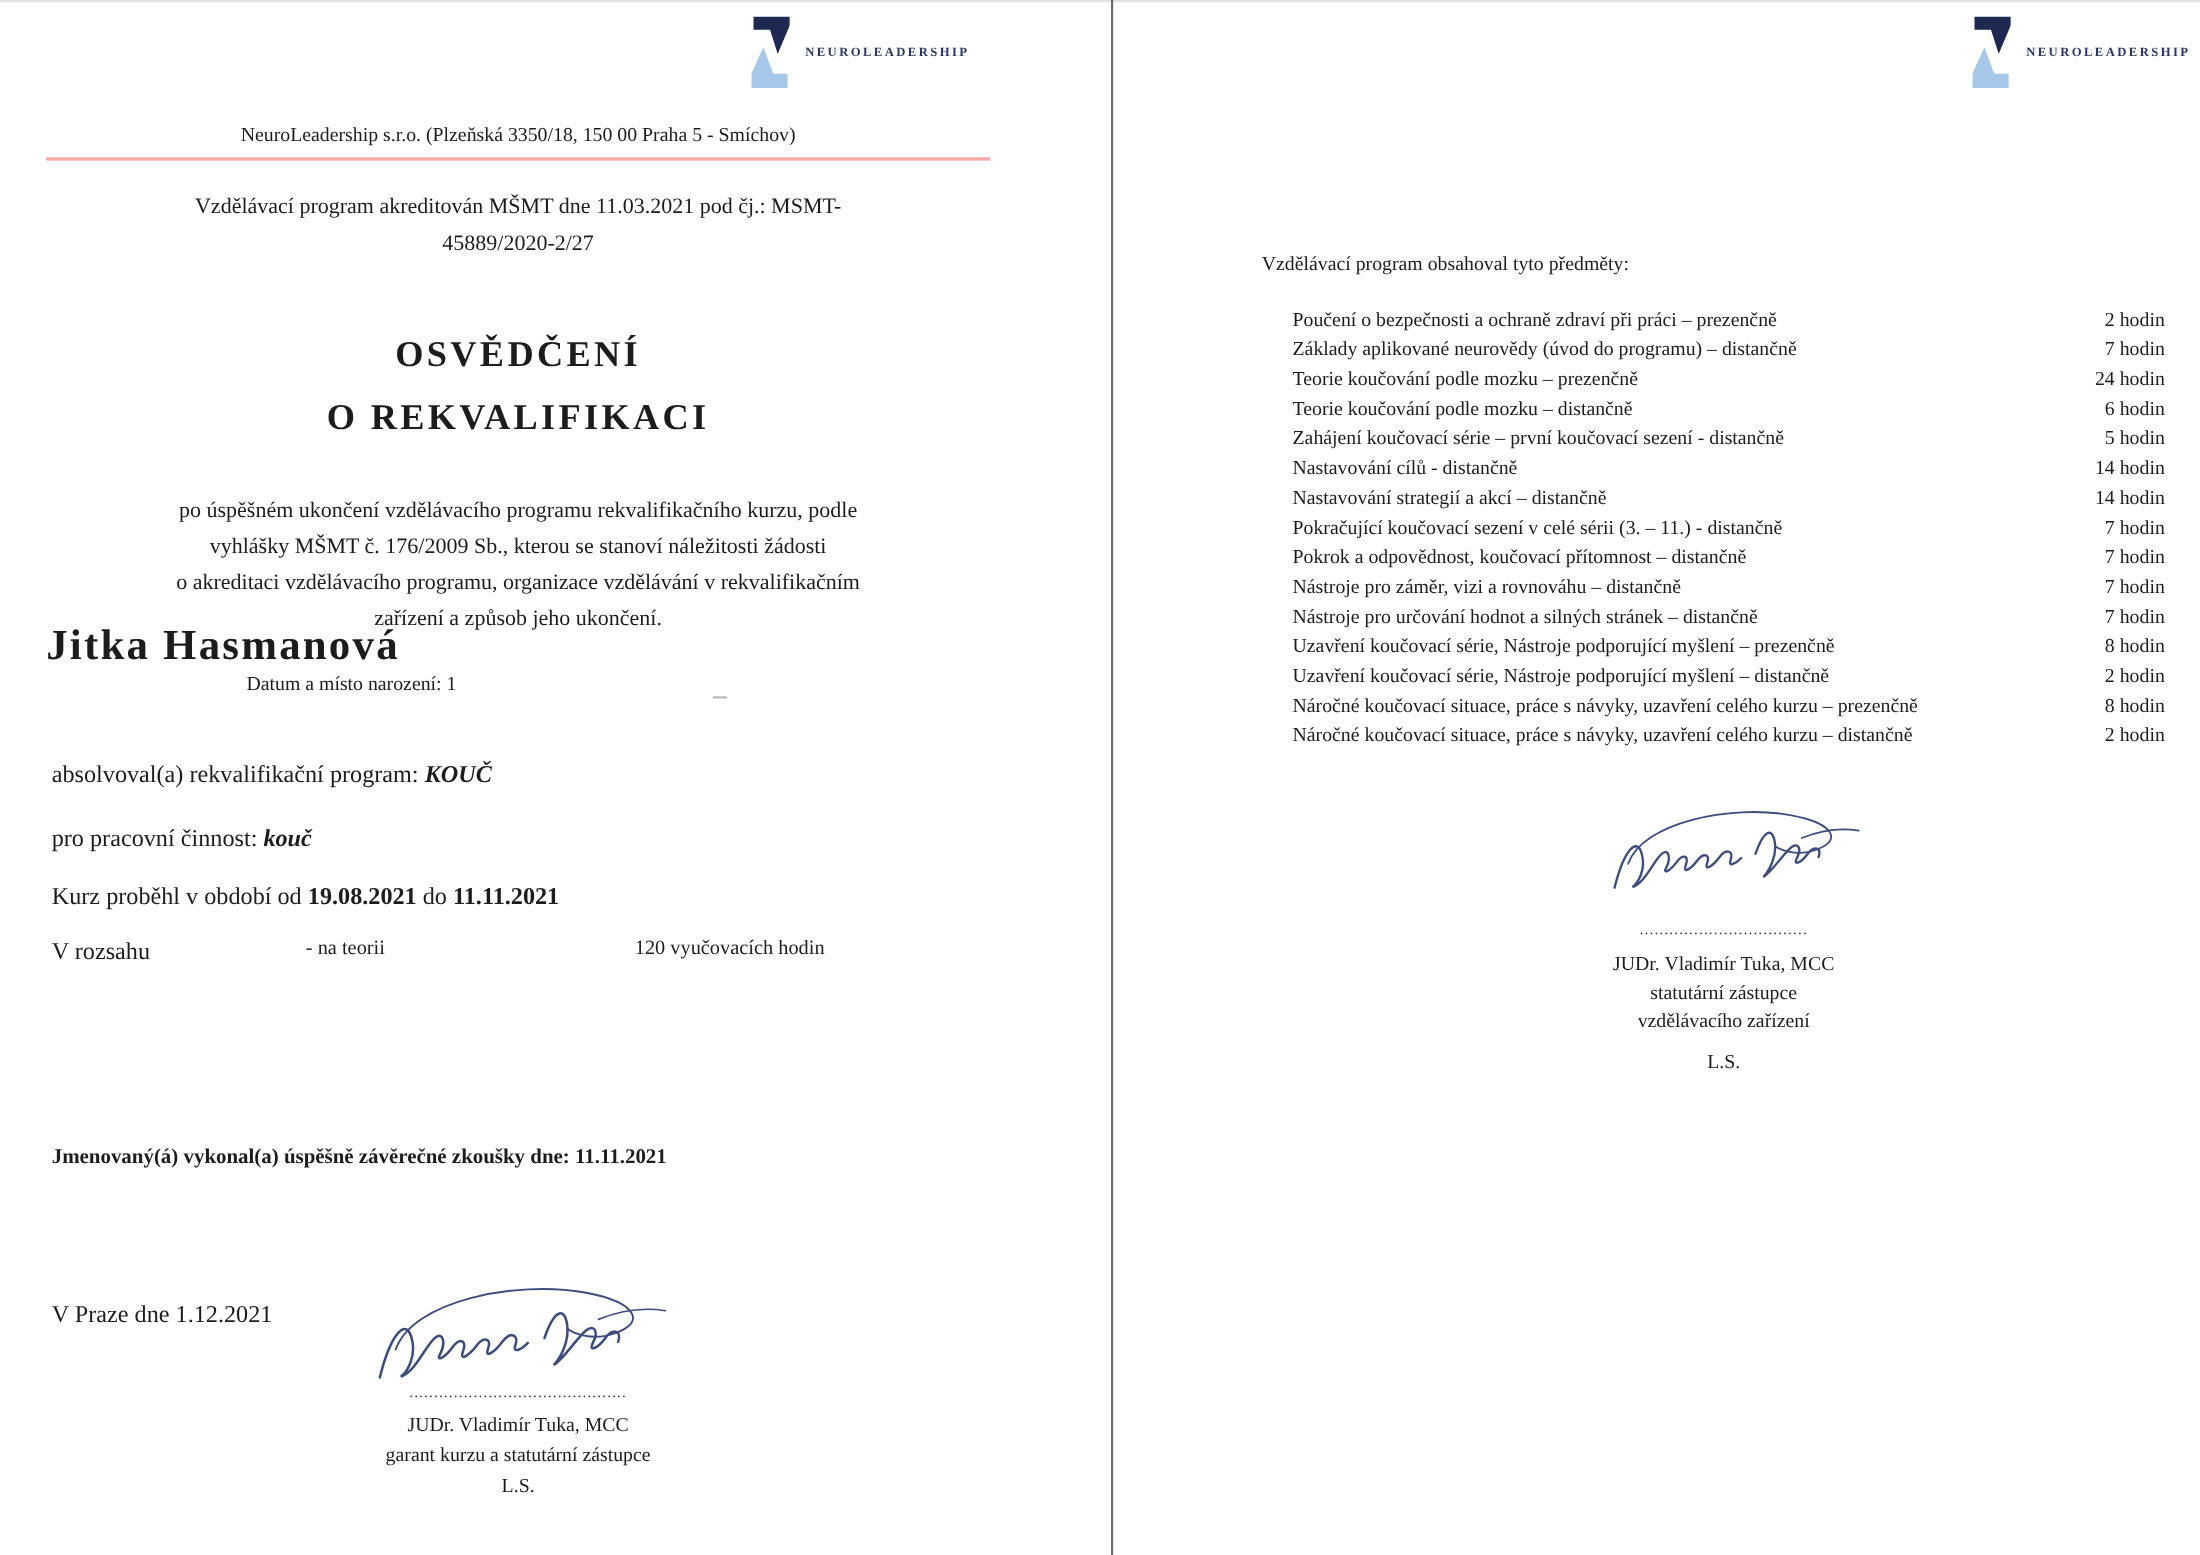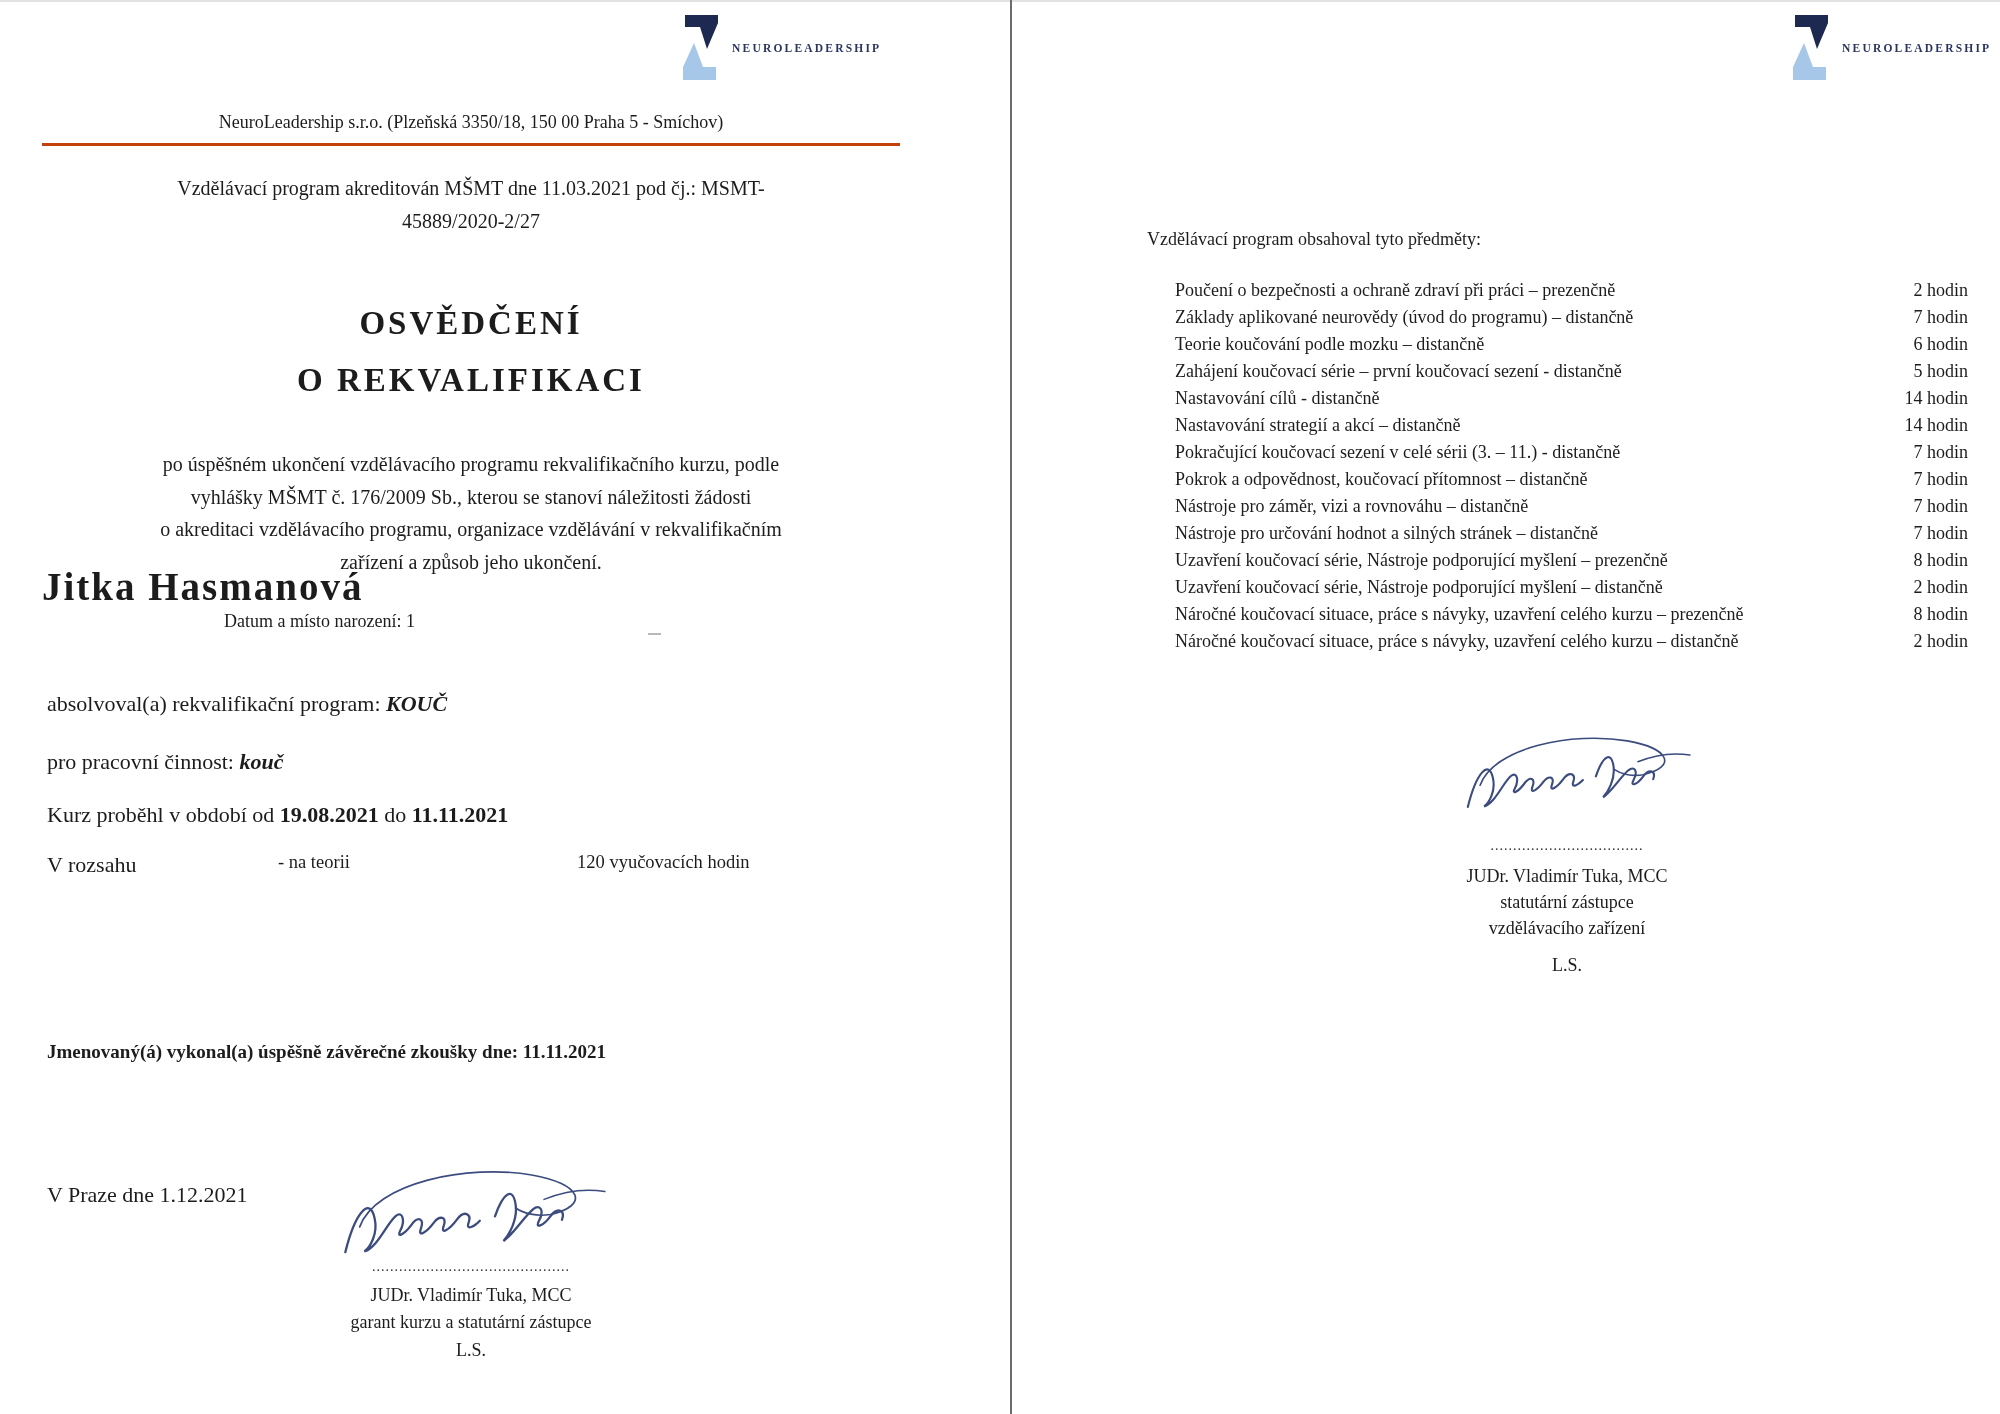--- a/index.html
+++ b/index.html
@@ -14,21 +14,21 @@
   .page-right{left:1012px;width:988px;}
 
   .abs{position:absolute;}
 
   
   .logo{display:flex;align-items:center;gap:14px;}
   .logo-word{font-size:11.5px;font-weight:700;letter-spacing:2.2px;color:#2a3560;white-space:nowrap;}
 
   
   .header-line{left:42px;top:112px;width:858px;text-align:center;font-size:18px;
-    border-bottom:3px solid #c2410c;padding-bottom:10px;}
+    border-bottom:3px solid #fca5a5;padding-bottom:10px;}
   .accred{left:42px;top:172px;width:858px;text-align:center;font-size:20px;line-height:33px;}
   .cert-title{left:42px;width:858px;text-align:center;font-weight:700;font-size:33px;letter-spacing:3px;}
   .title-1{top:305px;}
   .title-2{top:362px;}
   .intro{left:42px;top:448px;width:858px;text-align:center;font-size:20px;line-height:32.5px;}
   .recipient{left:42px;top:564px;width:858px;text-align:left;font-weight:700;font-size:39px;letter-spacing:2px;}
   .birth{left:224px;top:611px;font-size:18px;}
   .redact-dash{left:648px;top:633px;width:13px;height:2px;background:#b9b9b9;}
   .bodyline{left:47px;font-size:22px;white-space:nowrap;}
   .b-prog{top:691px;}
@@ -153,20 +153,24 @@
     <div class="abs subjects">
         <div class="subject-row">
         <span class="subject-name">Poučení o bezpečnosti a ochraně zdraví při práci – prezenčně</span>
         <span class="subject-hours">2 hodin</span>
       </div>
         <div class="subject-row">
         <span class="subject-name">Základy aplikované neurovědy (úvod do programu) – distančně</span>
         <span class="subject-hours">7 hodin</span>
       </div>
         <div class="subject-row">
+        <span class="subject-name">Teorie koučování podle mozku – prezenčně</span>
+        <span class="subject-hours">24 hodin</span>
+      </div>
+        <div class="subject-row">
         <span class="subject-name">Teorie koučování podle mozku – distančně</span>
         <span class="subject-hours">6 hodin</span>
       </div>
         <div class="subject-row">
         <span class="subject-name">Zahájení koučovací série – první koučovací sezení - distančně</span>
         <span class="subject-hours">5 hodin</span>
       </div>
         <div class="subject-row">
         <span class="subject-name">Nastavování cílů - distančně</span>
         <span class="subject-hours">14 hodin</span>

